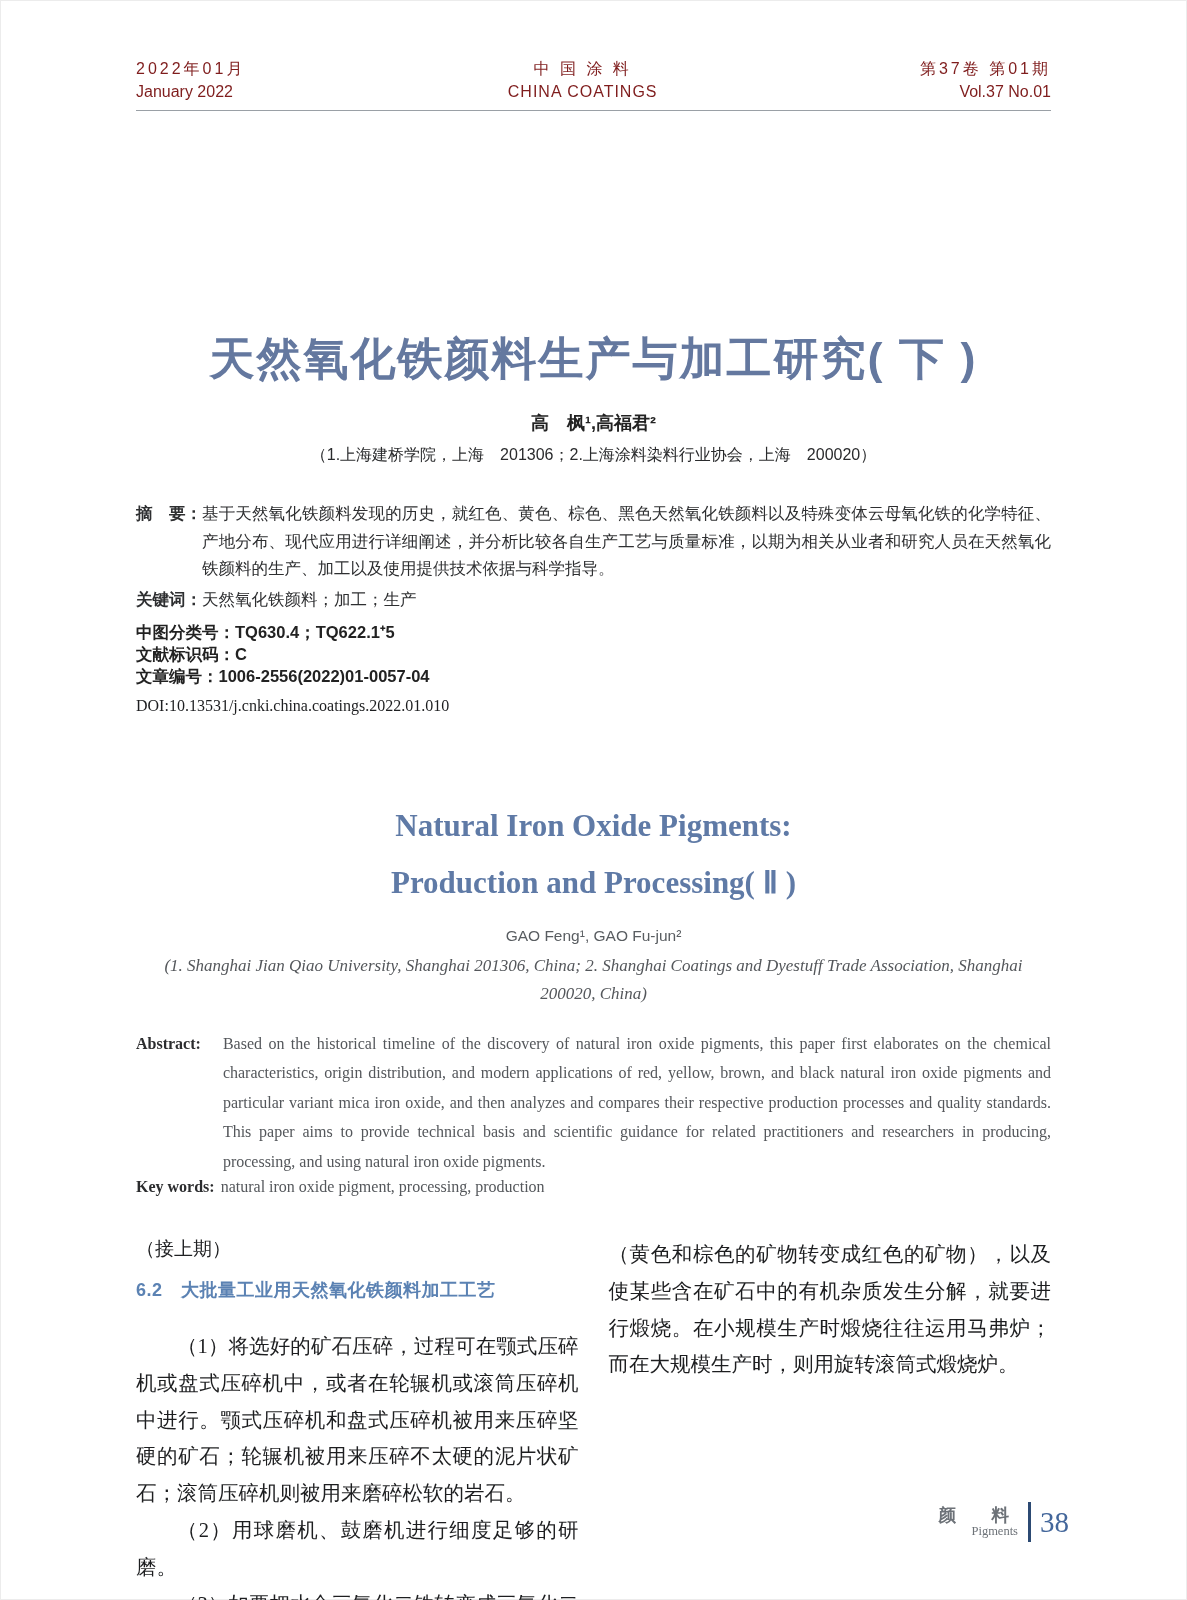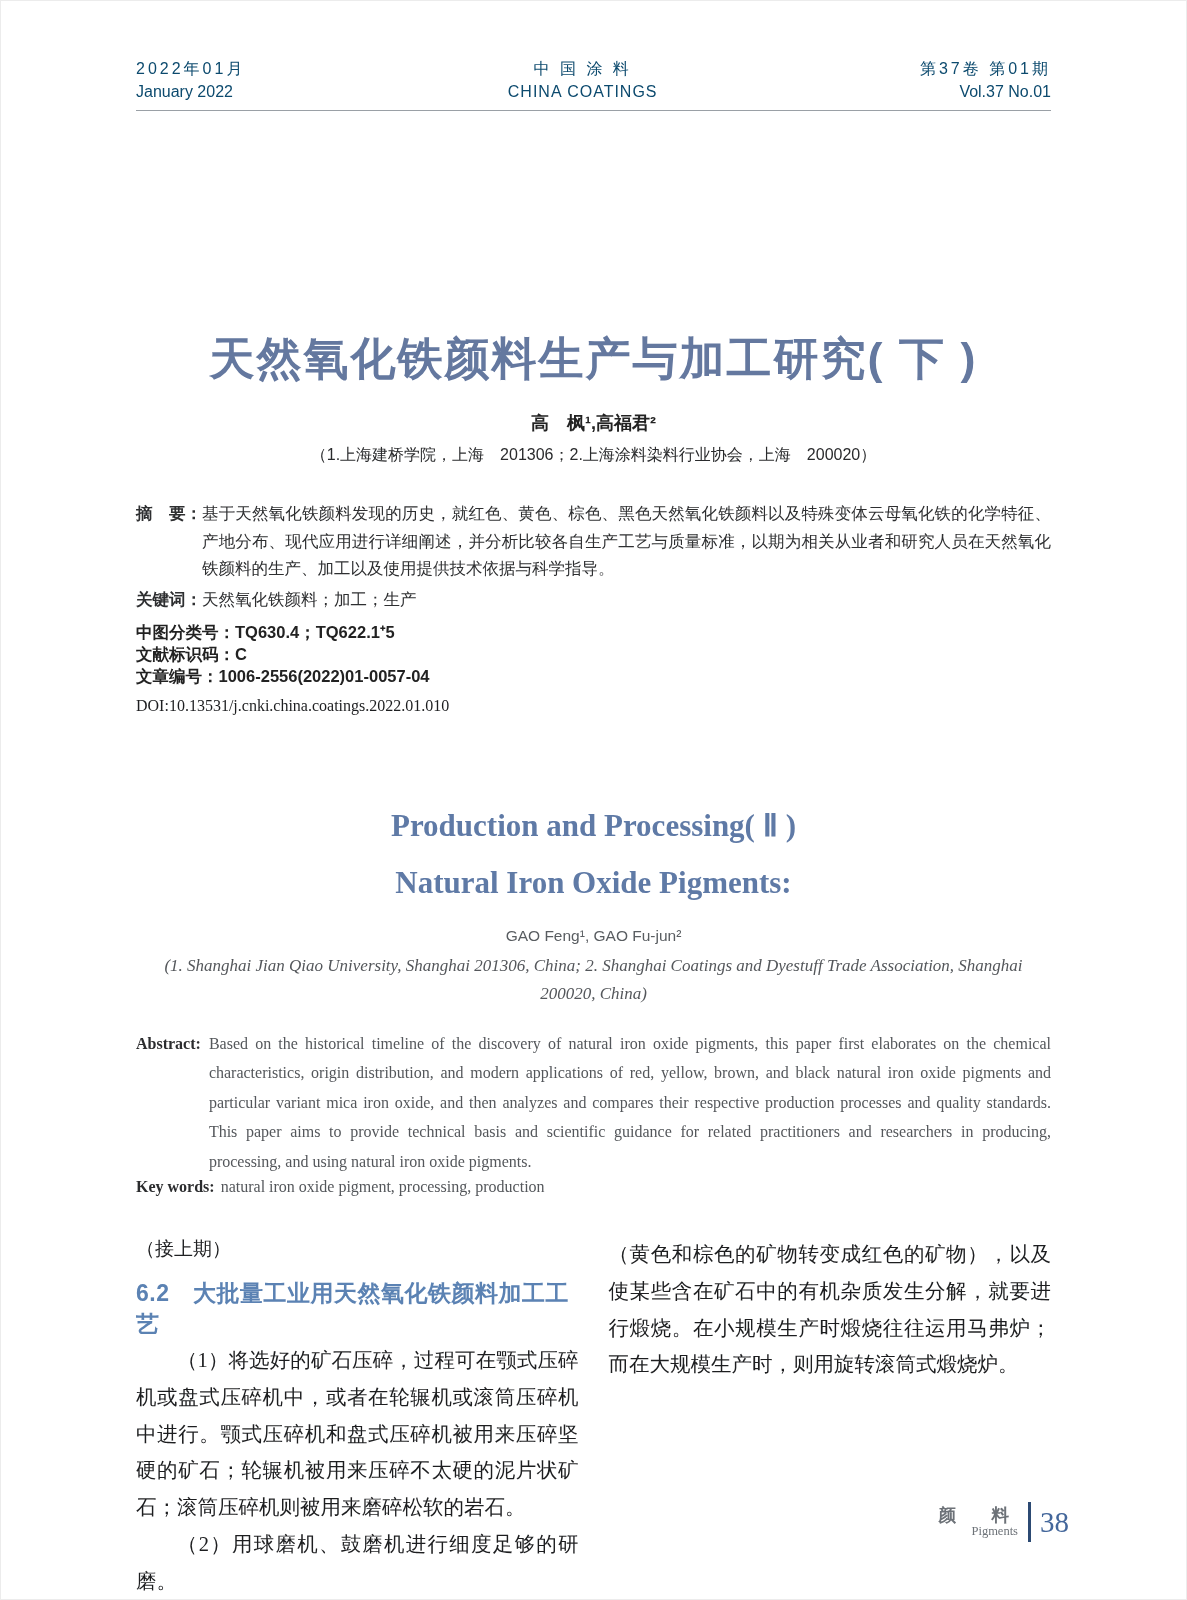--- a/index.html
+++ b/index.html
@@ -14,21 +14,21 @@
   }
   .page {
     width: 100%; height: 100%;
     padding: 56px 135px 0 135px;
     border: 1px solid #ececec;
   }
 
   
   .jheader {
     display: flex; justify-content: space-between; align-items: flex-end;
-    color: #0c4a6e; font-size: 16px; line-height: 23px; gap: 9px;
+    color: #7f1d1d; font-size: 16px; line-height: 23px; gap: 9px;
   }
   .jheader .col-left  { text-align: left;  }
   .jheader .col-mid   { text-align: center; letter-spacing: 1px; }
   .jheader .col-right { text-align: right; }
   .jheader .cn { letter-spacing: 3px; }
   .header-rule { border: none; border-top: 1.5px solid #9aa0a6; margin-top: 7px; }
 
   
   .title-cn {
     margin-top: 218px;
@@ -74,41 +74,41 @@
     font-size: 15.5px; color: #595d61;
   }
   .affil-en {
     margin-top: 7px; text-align: center;
     font-family: "Liberation Serif", serif; font-style: italic;
     font-size: 17px; color: #54575b; line-height: 28px;
   }
   .abs-en-row {
     display: flex; margin-top: 21px;
     font-family: "Liberation Serif", serif;
-    font-size: 16px; line-height: 29.5px; color: #54575b;
+    font-size: 16px; line-height: 29.5px; color: #54575b; gap: 14px;
   }
   .abs-en-row .lbl { font-weight: 700; color: #2b2c2e; white-space: nowrap; padding-right: 8px; }
   .abs-en-row .txt { flex: 1; text-align: justify; }
   .kw-en-row {
     margin-top: 2px;
     font-family: "Liberation Serif", serif;
     font-size: 16px; color: #54575b;
   }
   .kw-en-row .lbl { font-weight: 700; color: #2b2c2e; padding-right: 6px; }
 
   
   .body-cols { display: flex; gap: 30px; margin-top: 40px; }
   .bcol { width: 443px; }
   .continue-note {
     font-family: "Liberation Serif", serif;
     font-size: 19px; color: #1f2022; margin-bottom: 16px;
   }
   .sec-heading {
-    font-size: 23px; font-weight: 700; color: #5b82b3;
-    letter-spacing: 0.5px; margin-bottom: 2px;
+    font-size: 18px; font-weight: 700; color: #5b82b3;
+    letter-spacing: 0.5px; margin-bottom: 26px;
   }
   .bpara {
     font-family: "Liberation Serif", serif;
     font-size: 20.5px; line-height: 36.8px; color: #1d1e20;
     text-align: justify;
   }
   .bpara.indent { text-indent: 2em; }
 
   
   .footer-mark {
@@ -164,22 +164,22 @@
     <span class="lbl">关键词：</span><span>天然氧化铁颜料；加工；生产</span>
   </div>
   <div class="meta-row">
     <span>中图分类号：TQ630.4；TQ622.1⁺5</span>
     <span>文献标识码：C</span>
     <span>文章编号：1006-2556(2022)01-0057-04</span>
   </div>
   <div class="doi-line">DOI:10.13531/j.cnki.china.coatings.2022.01.010</div>
 
   <div class="title-en">
+    <div>Natural Iron Oxide Pigments:</div>
     <div>Production and Processing( Ⅱ )</div>
-    <div>Natural Iron Oxide Pigments:</div>
   </div>
   <div class="authors-en">GAO Feng¹, GAO Fu-jun²</div>
   <div class="affil-en">(1. Shanghai Jian Qiao University, Shanghai 201306, China; 2. Shanghai Coatings and Dyestuff Trade Association, Shanghai 200020, China)</div>
 
   <div class="abs-en-row">
     <span class="lbl">Abstract:</span>
     <span class="txt">Based on the historical timeline of the discovery of natural iron oxide pigments, this paper first elaborates on the chemical characteristics, origin distribution, and modern applications of red, yellow, brown, and black natural iron oxide pigments and particular variant mica iron oxide, and then analyzes and compares their respective production processes and quality standards. This paper aims to provide technical basis and scientific guidance for related practitioners and researchers in producing, processing, and using natural iron oxide pigments.</span>
   </div>
   <div class="kw-en-row">
     <span class="lbl">Key words:</span><span>natural iron oxide pigment, processing, production</span>

